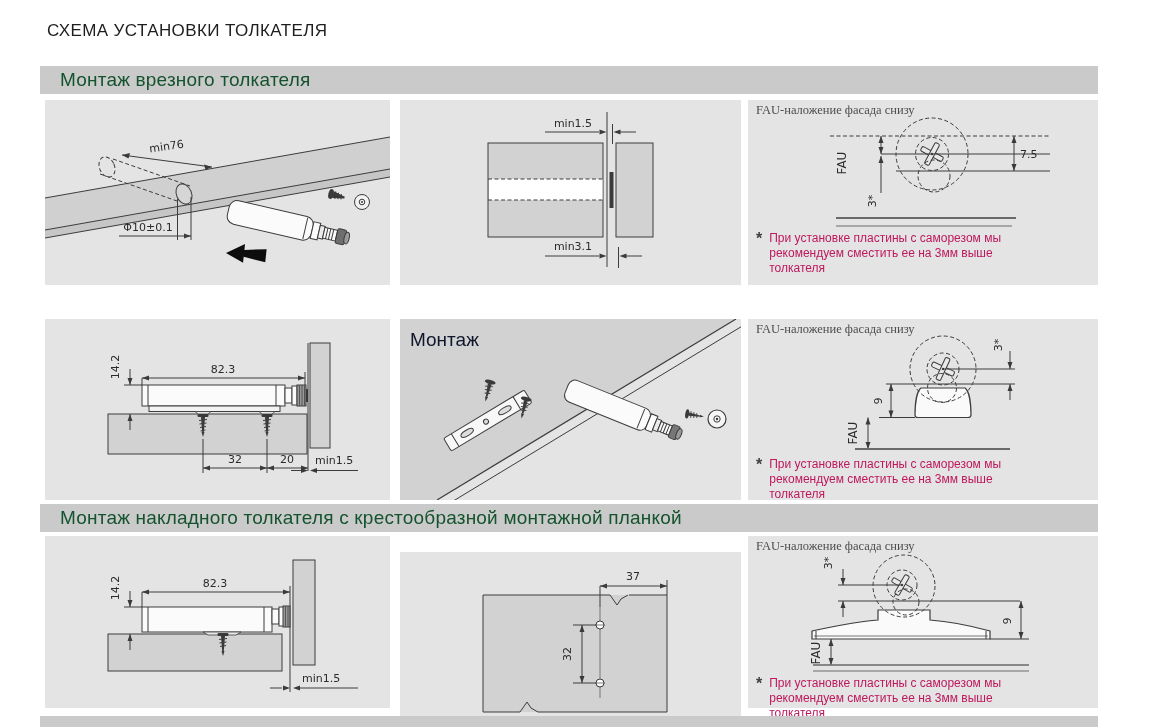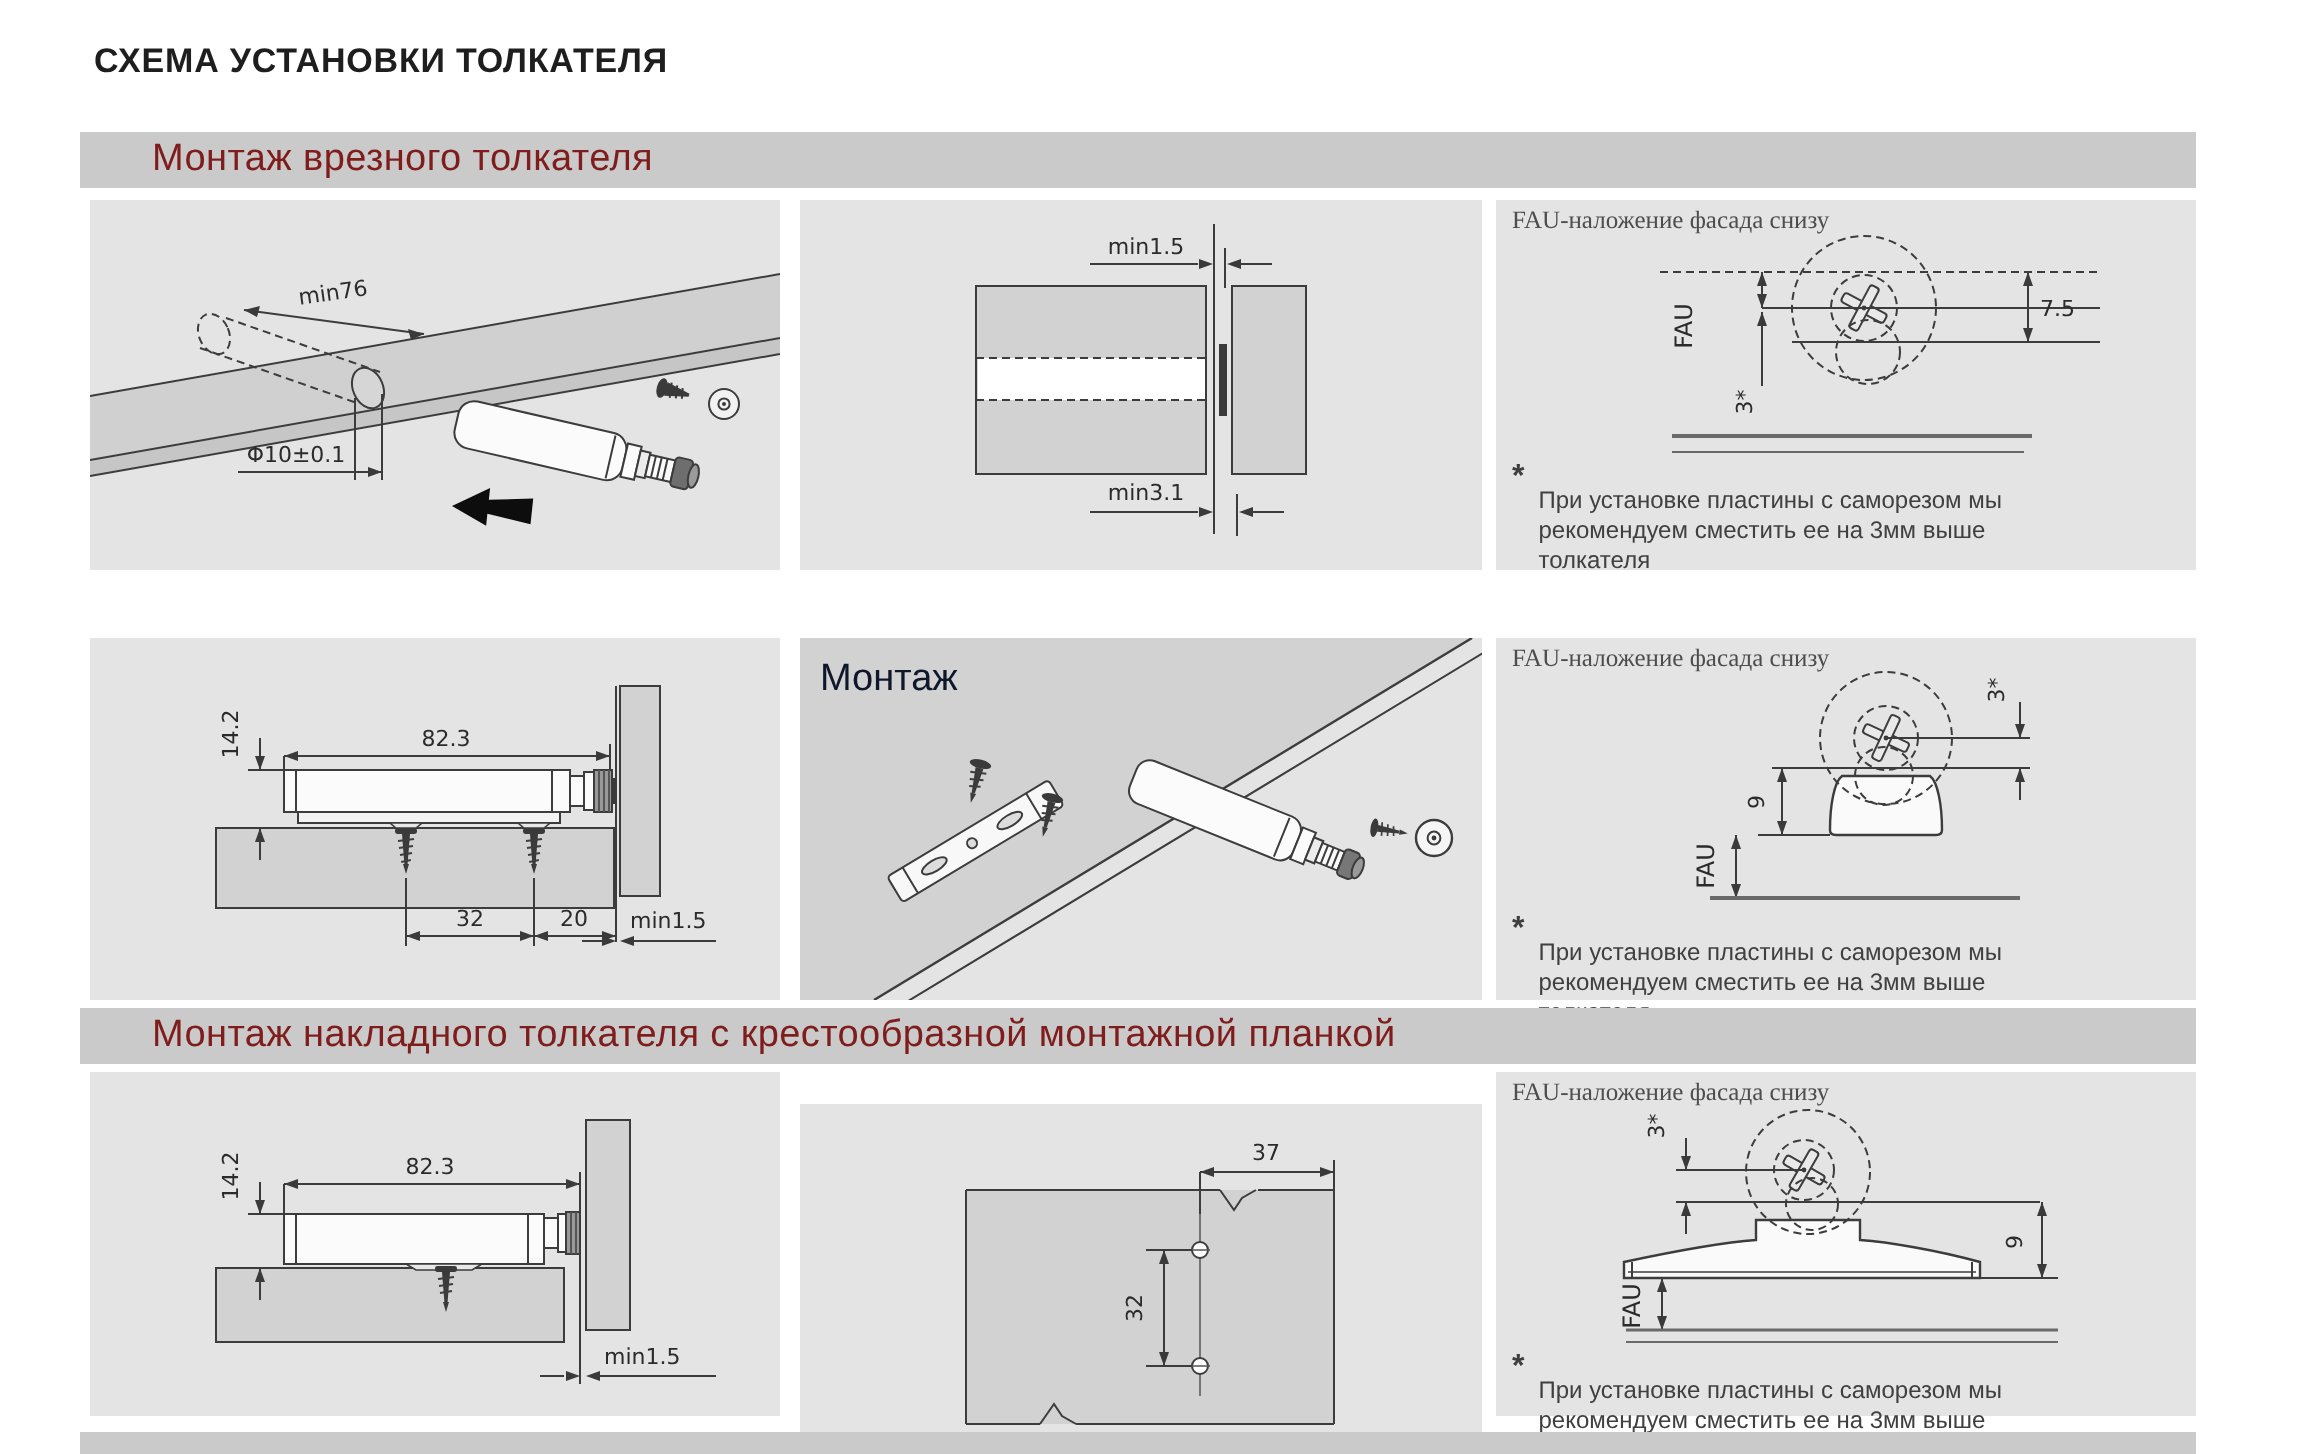--- a/index.html
+++ b/index.html
@@ -1,27 +1,27 @@
 <!DOCTYPE html>
 <html><head>
 <meta charset="utf-8">
 <style>
   html,body{margin:0;padding:0;background:#fff;}
   .page{position:relative;width:1150px;height:727px;background:#fff;overflow:hidden;
         font-family:"Liberation Sans",sans-serif;}
-  .title{position:absolute;left:47px;top:21px;font-size:17px;color:#1e1e1e;letter-spacing:.4px;font-weight:bold;}
-  .bar{position:absolute;left:40px;width:1058px;height:28px;background:#cacaca;color:#7f1d1d;
-       font-size:19px;line-height:28px;padding-left:36px;box-sizing:border-box;letter-spacing:.2px;}
+  .title{position:absolute;left:47px;top:21px;font-size:17px;color:#1e1e1e;letter-spacing:.4px;}
+  .bar{position:absolute;left:40px;width:1058px;height:28px;background:#cacaca;color:#14532d;
+       font-size:19px;line-height:28px;padding-left:20px;box-sizing:border-box;letter-spacing:.2px;}
   .pnl{position:absolute;background:#e4e4e4;}
   .pnl svg{position:absolute;left:0;top:0;}
   .fau-t{position:absolute;top:3px;left:8px;font-size:12.5px;color:#4d4d4d;font-family:Liberation Serif, serif;}
   .mlabel{position:absolute;top:10px;left:10px;font-size:19px;color:#0f172a;}
   .note{position:absolute;left:8px;display:flex;gap:7px;}
   .note .s{font-size:16px;font-weight:bold;color:#3f3f3f;line-height:1;}
-  .note .t{font-size:12px;color:#404040;line-height:1.25;width:245px;margin-top:12px;}
+  .note .t{font-size:12px;color:#be185d;line-height:1.25;width:245px;}
   .ln{stroke:#3c3c3c;stroke-width:1;fill:none;}
   .dsh{stroke-dasharray:4 2.5;}
   .brd{fill:#d2d2d2;stroke:#3c3c3c;}
   .wht{fill:#fbfbfb;stroke:#3c3c3c;}
   .arr{fill:#3a3a3a;stroke:none;}
   .dk{fill:#3a3a3a;stroke:none;}
   text{font-family:"DejaVu Sans",sans-serif;font-size:11px;fill:#2b2b2b;}
 </style>
 </head>
 <body>

